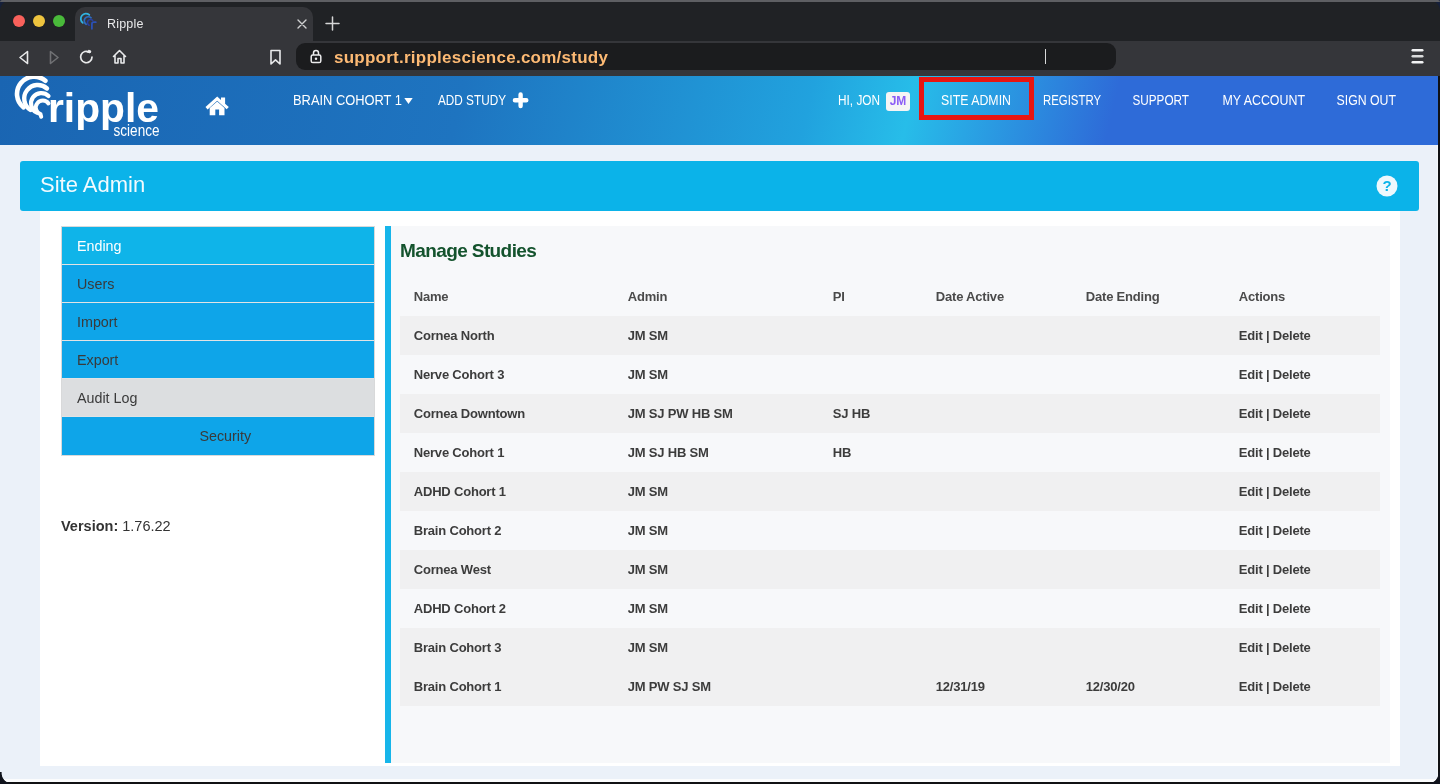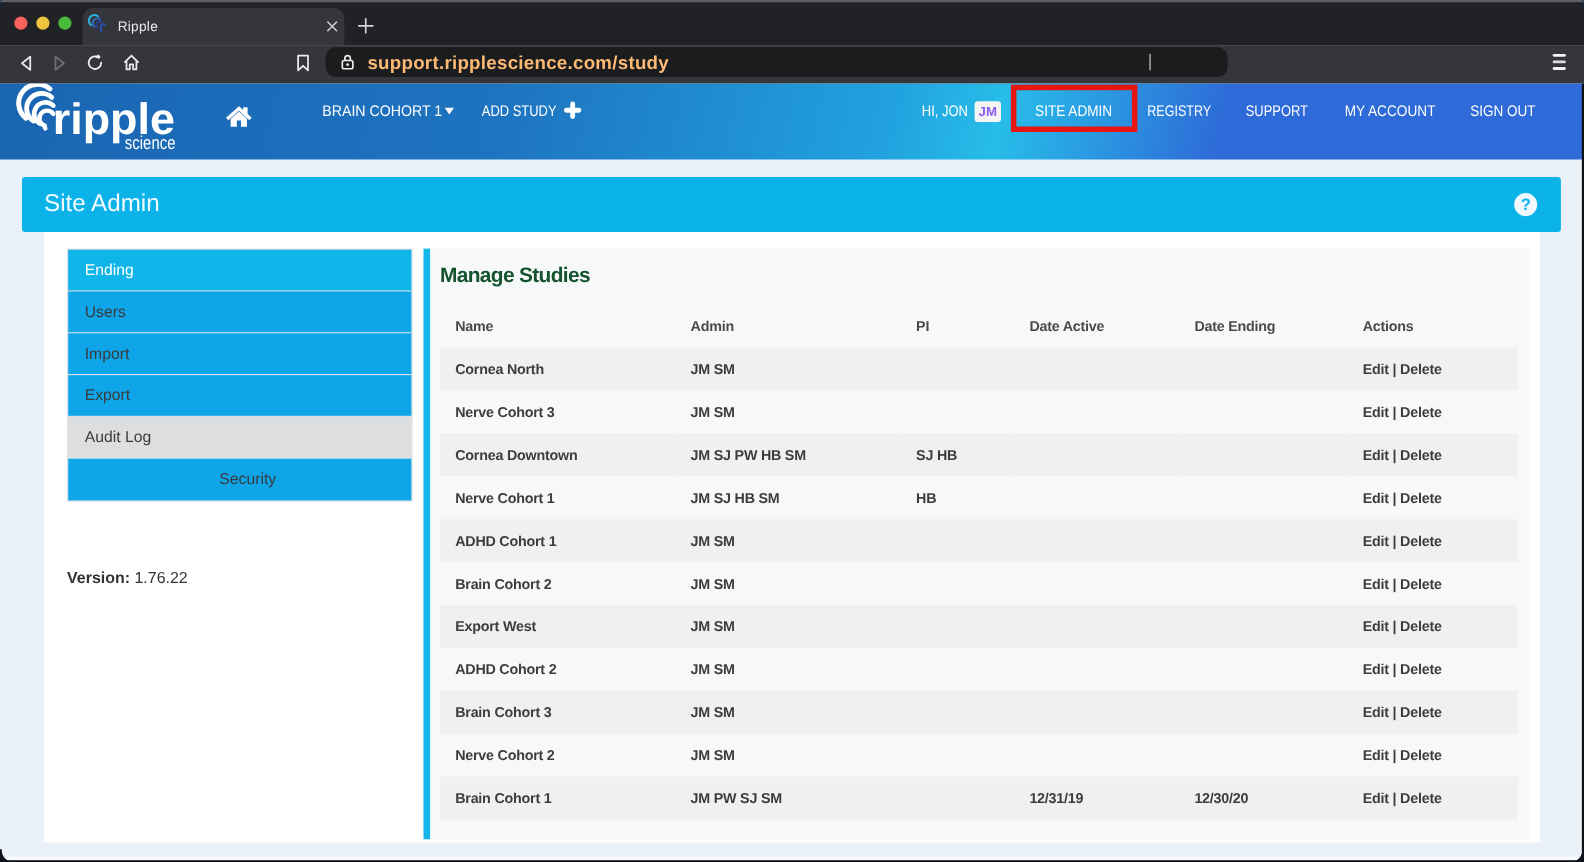--- a/index.html
+++ b/index.html
@@ -214,45 +214,37 @@
           </tr>
         <tr>
             <td>Brain Cohort 2</td>
             <td>JM SM</td>
             <td></td>
             <td></td>
             <td></td>
             <td>Edit | Delete</td>
           </tr>
         <tr class="odd">
-            <td>Export West</td>
+            <td>Cornea West</td>
             <td>JM SM</td>
             <td></td>
             <td></td>
             <td></td>
             <td>Edit | Delete</td>
           </tr>
         <tr>
             <td>ADHD Cohort 2</td>
             <td>JM SM</td>
             <td></td>
             <td></td>
             <td></td>
             <td>Edit | Delete</td>
           </tr>
         <tr class="odd">
             <td>Brain Cohort 3</td>
-            <td>JM SM</td>
-            <td></td>
-            <td></td>
-            <td></td>
-            <td>Edit | Delete</td>
-          </tr>
-        <tr>
-            <td>Nerve Cohort 2</td>
             <td>JM SM</td>
             <td></td>
             <td></td>
             <td></td>
             <td>Edit | Delete</td>
           </tr>
         <tr class="odd">
             <td>Brain Cohort 1</td>
             <td>JM PW SJ SM</td>
             <td></td>

